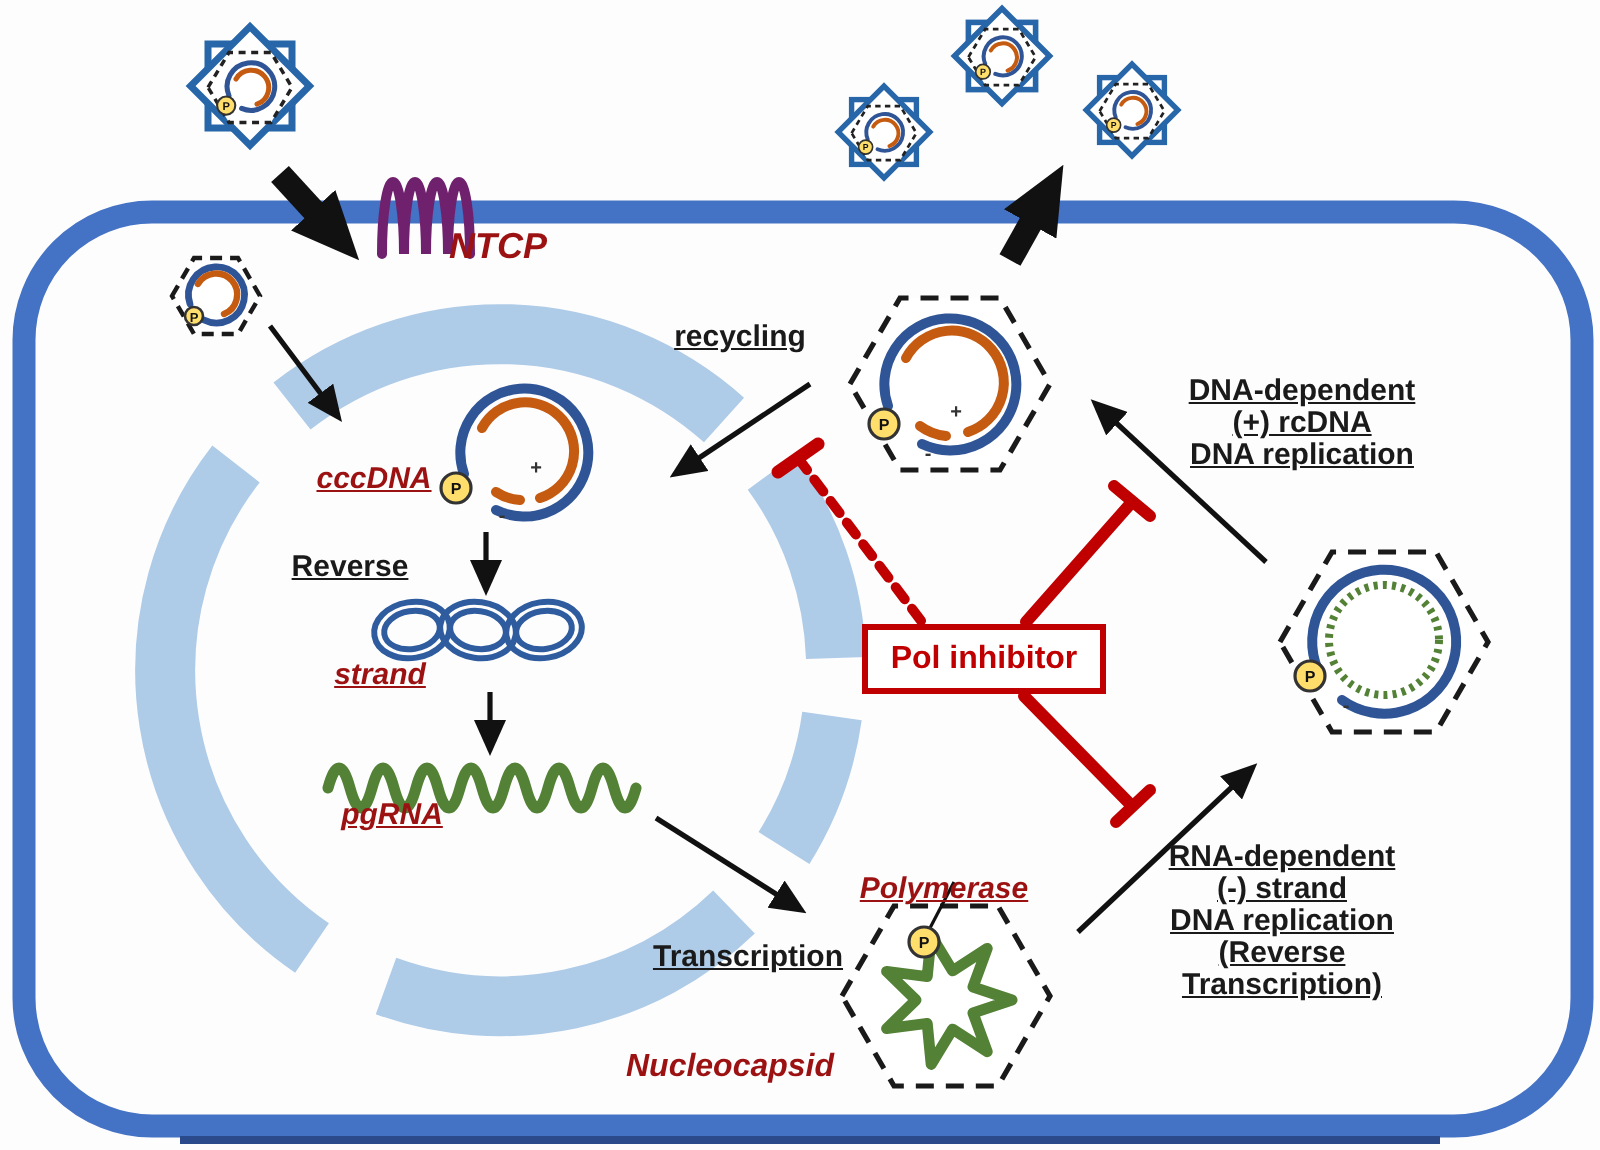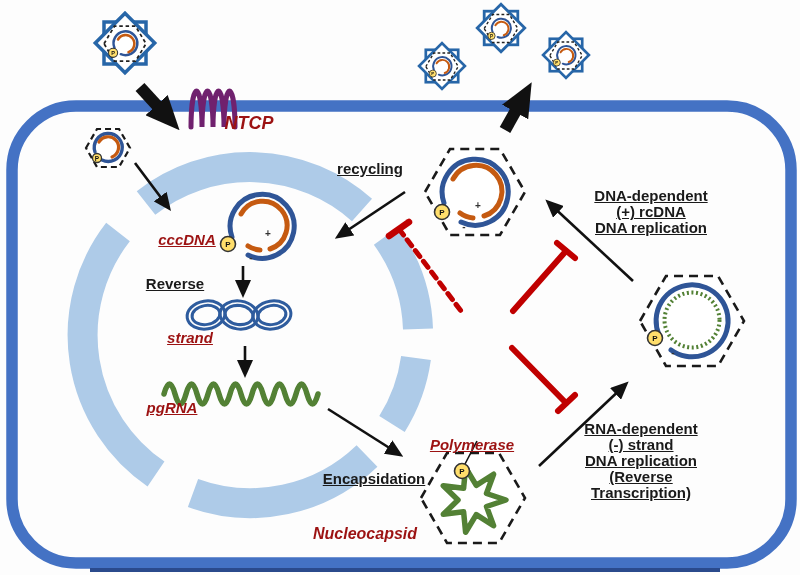--- a/index.html
+++ b/index.html
@@ -146,25 +146,28 @@
     <line x1="512" y1="348" x2="566" y2="403" stroke-width="6"></line>
     <line x1="558" y1="411" x2="575" y2="395" stroke-width="6"></line>
   </g>
 </svg>
 
 <div class="lbl red f14" style="left:249px;top:123px">NTCP</div>
 <div class="lbl blk f15" style="left:370px;top:169px">recycling</div>
 <div class="lbl red f15" style="left:187px;top:240px">cccDNA</div>
 <div class="lbl blk f15" style="left:175px;top:284px">Reverse</div>
 <div class="lbl red f15" style="left:190px;top:338px">strand</div>
-<div class="lbl red f15" style="left:172px;top:408px">pgRNA</div>
-<div class="lbl blk f15" style="left:374px;top:479px">Encapsidation</div>
+<div class="lbl red f15" style="left:196px;top:408px">pgRNA</div>
+<div class="lbl blk f15" style="left:374px;top:479px">Transcription</div>
 <div class="lbl red f15" style="left:472px;top:445px">Polymerase</div>
 <div class="lbl red f16" style="left:365px;top:534px">Nucleocapsid</div>
 <div class="lbl blk f15" style="left:651px;top:212px">DNA-dependent
 (+) rcDNA
 DNA replication</div>
 <div class="lbl blk f15" style="left:641px;top:461px">RNA-dependent
 (-) strand
 DNA replication
 (Reverse Transcription)</div>
+<div class="pol-box">
+  <span>Pol inhibitor</span>
+</div>
 
 </div>
 
 </body></html>

